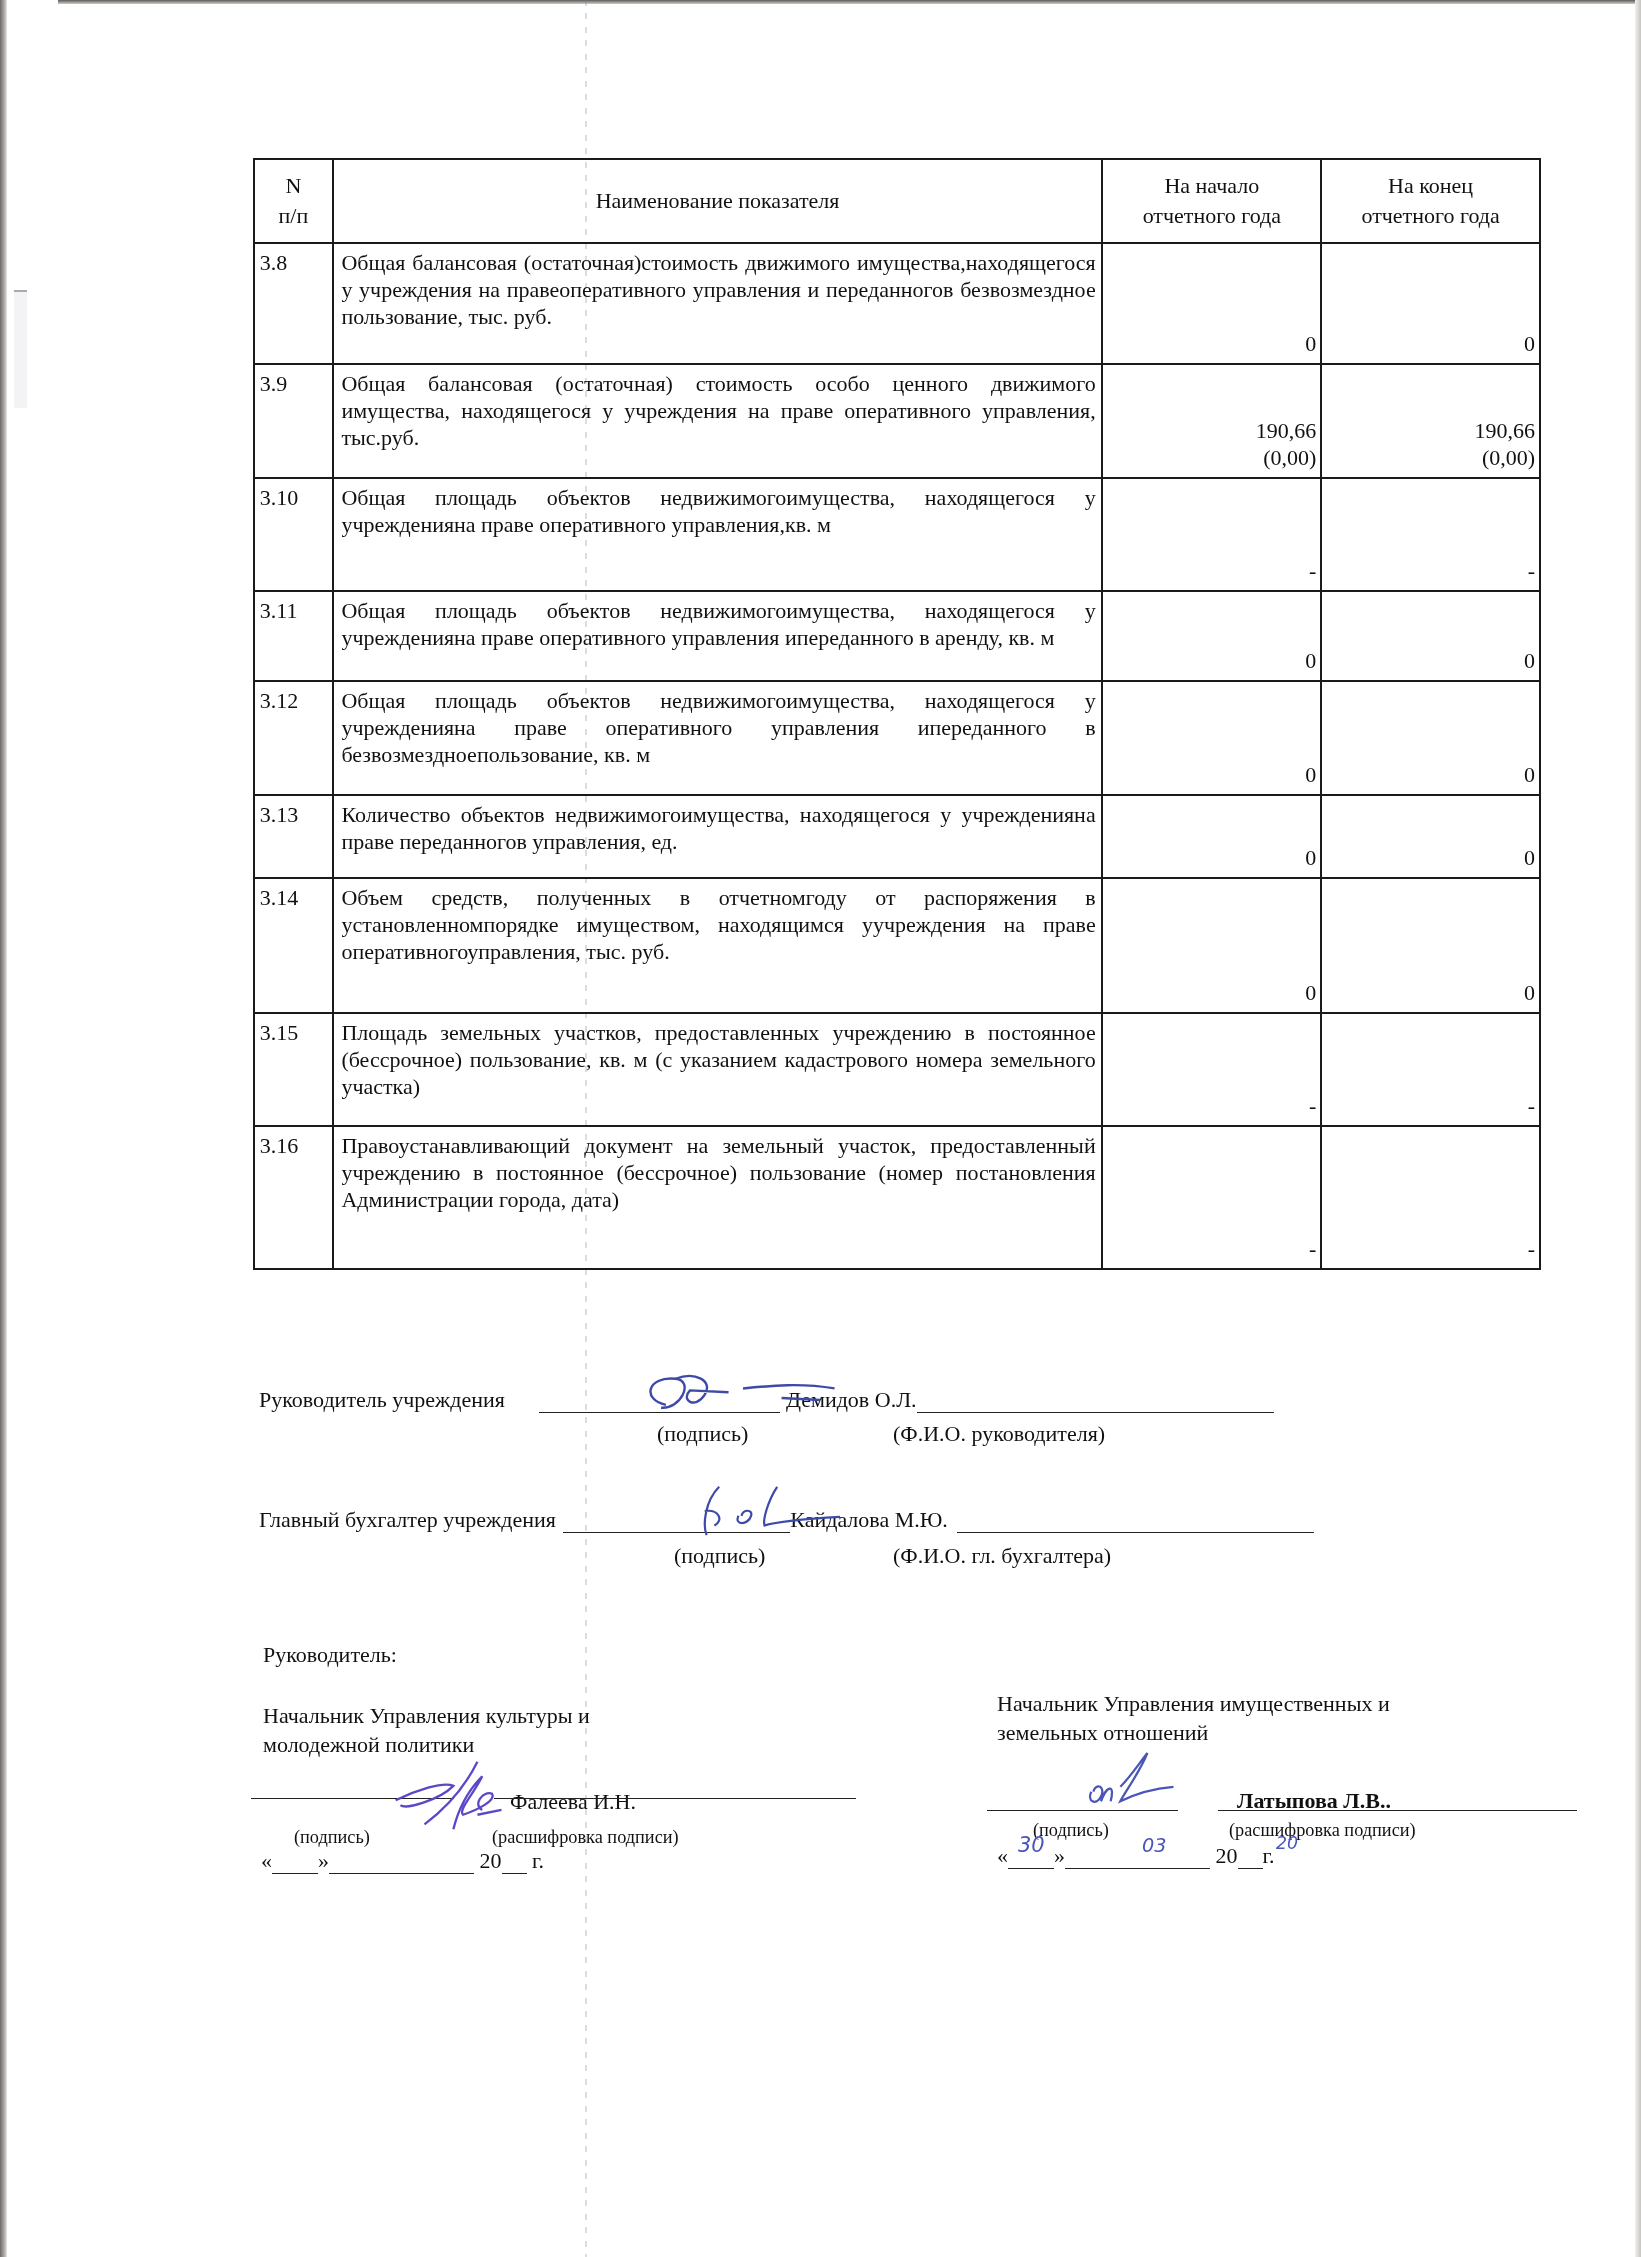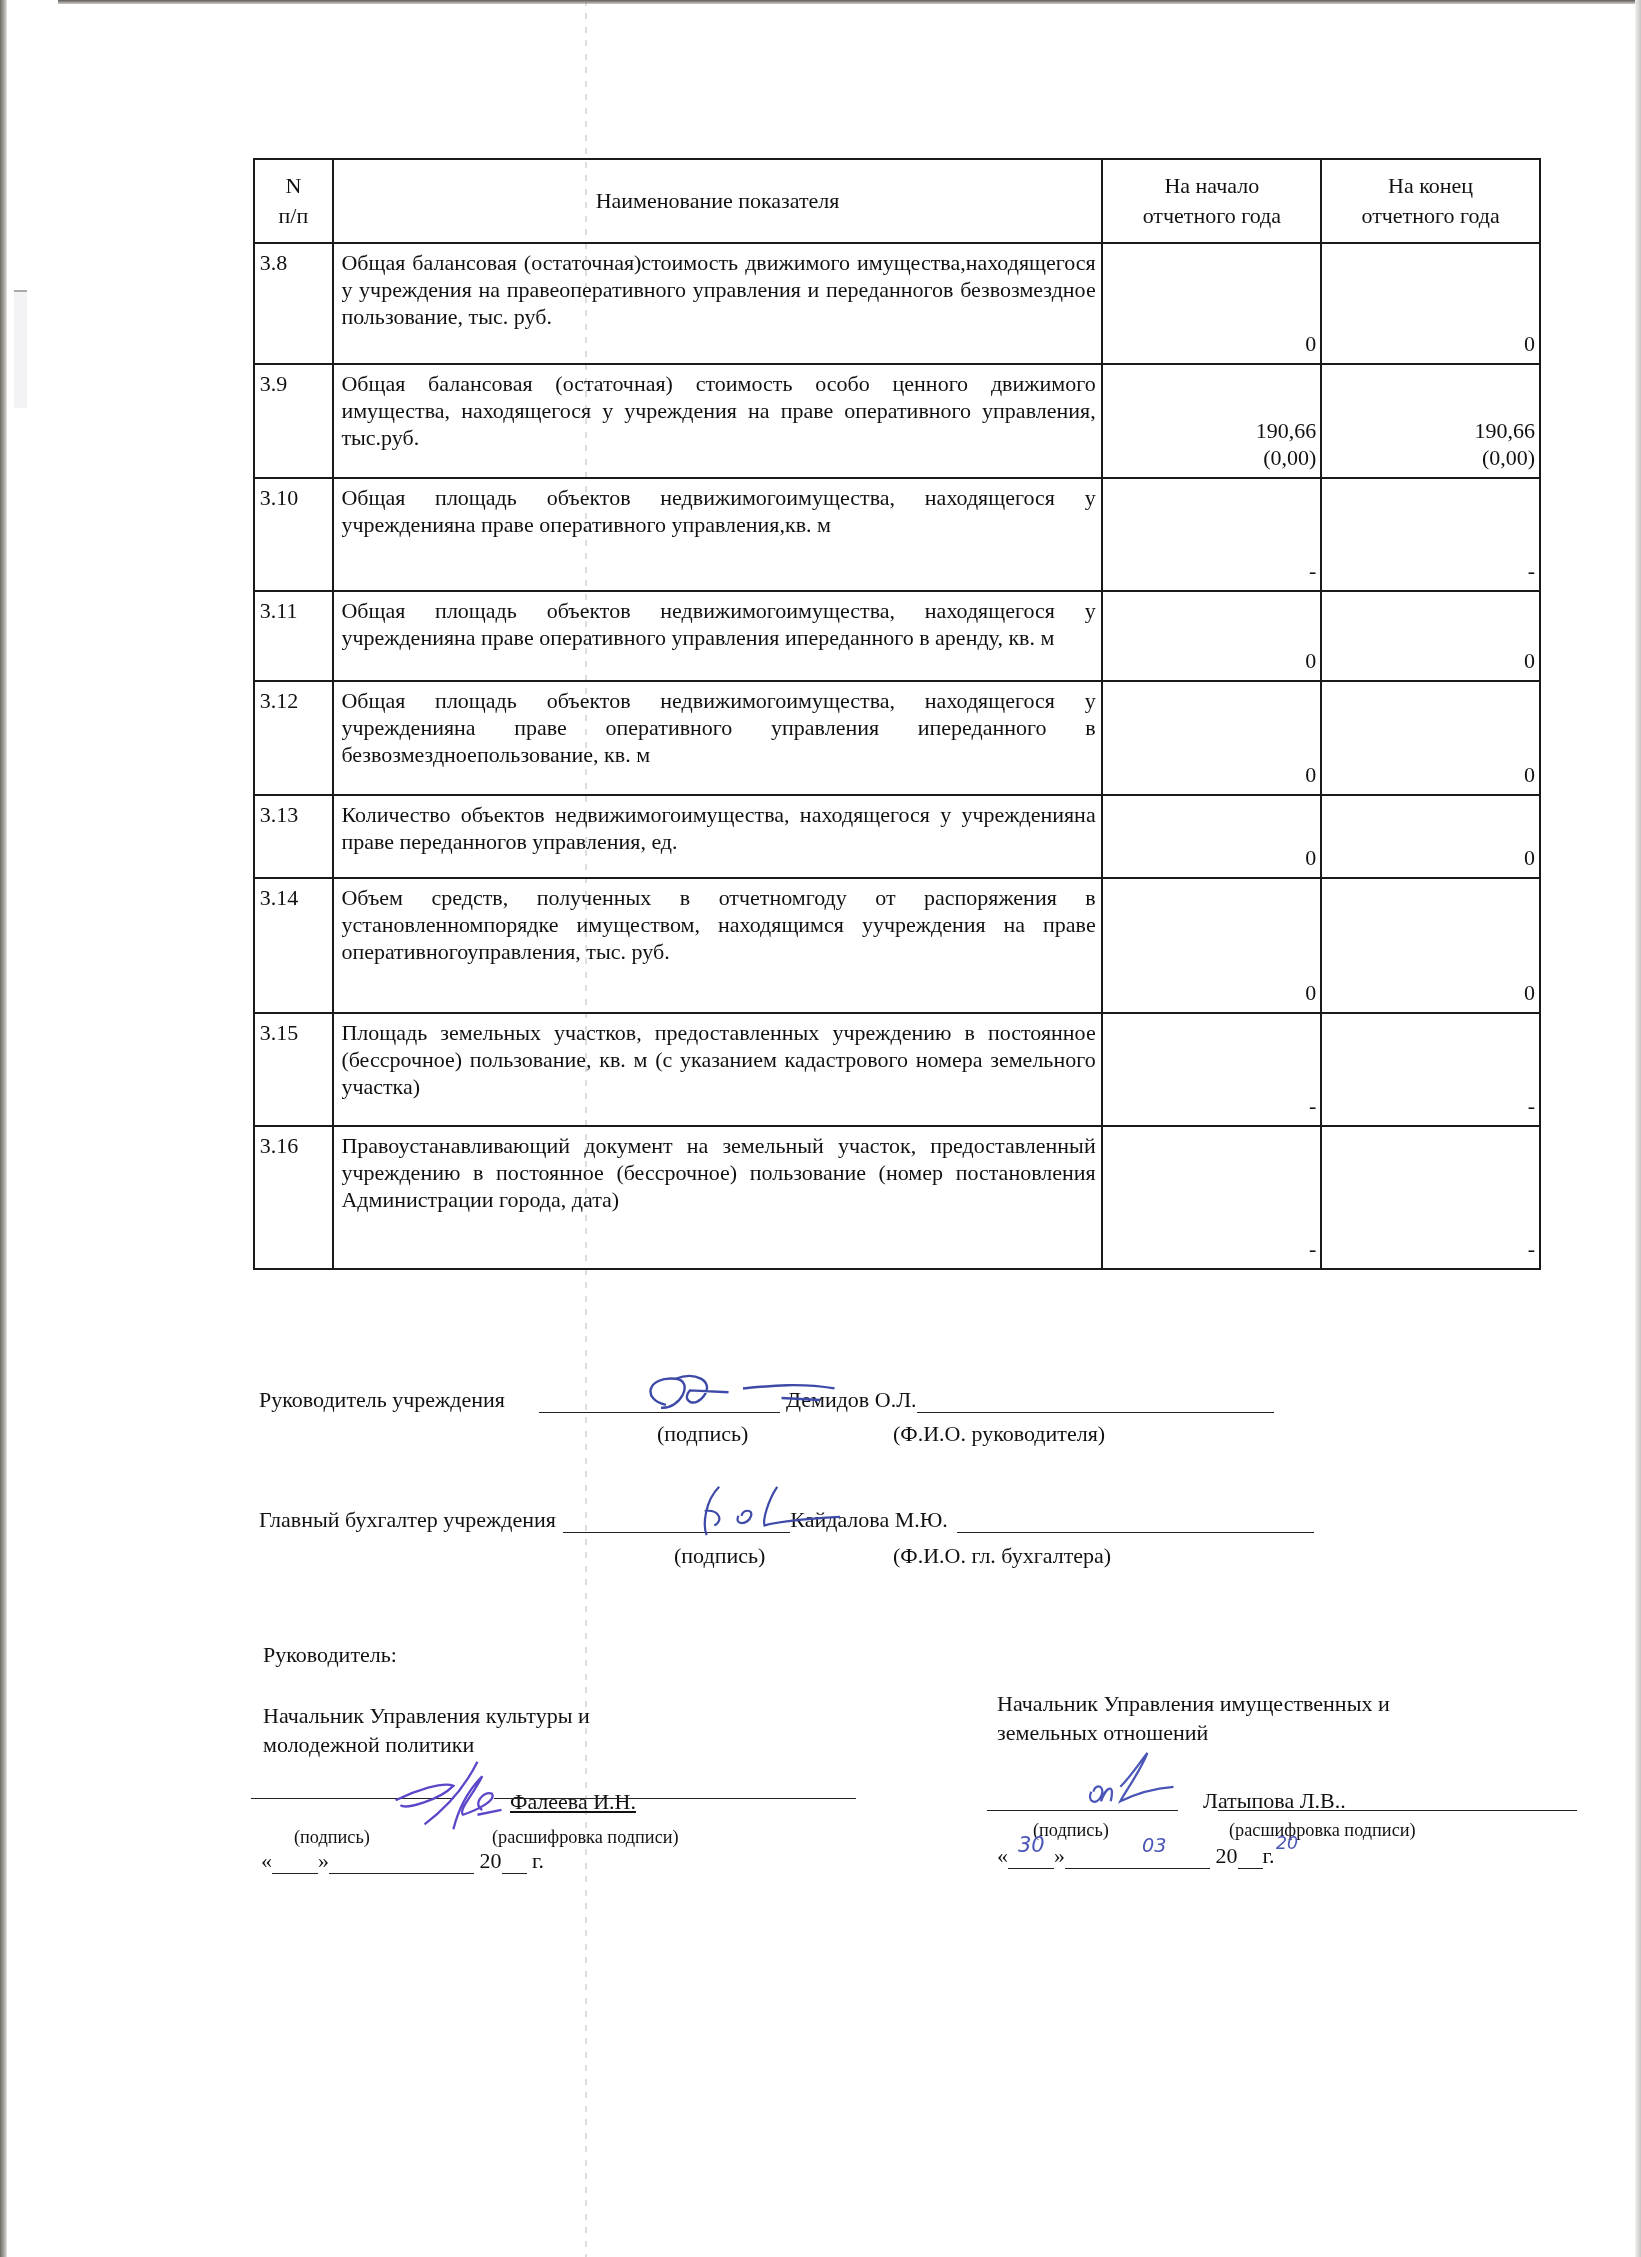--- a/index.html
+++ b/index.html
@@ -175,36 +175,36 @@
 <div class="small-caption" style="left:893px; top:1543px;">(Ф.И.О. гл. бухгалтера)</div>
 <svg class="sig" style="left:695px; top:1482px;" width="174" height="58" viewBox="0 0 180 60">
   <path d="M25 5 C10 20 8 45 12 55 M10 30 C25 28 30 40 20 45 M45 35 C40 45 55 45 58 35 C60 28 50 28 48 35 M85 5 C75 20 70 40 72 45 C80 42 110 38 150 36" fill="none" stroke="#3e4aa8" stroke-width="2.3"></path>
 </svg>
 
 <div class="sig-block" style="left:263px; top:1641px;">Руководитель:</div>
 
 <div class="sig-block" style="left:263px; top:1702px;">Начальник Управления  культуры и</div>
 <div class="sig-block" style="left:263px; top:1731px;">молодежной политики</div>
 <div class="uline" style="position:absolute; left:251px; top:1798px; width:203px;"></div>
-<div class="sig-block" style="left:510px; top:1788px;text-decoration:underline;">Фалеева И.Н.</div>
+<div class="sig-block" style="left:510px; top:1788px;">Фалеева И.Н.</div>
 <div class="uline" style="position:absolute; left:494px; top:1798px; width:362px;"></div>
 <div class="tiny-caption" style="left:294px; top:1827px;">(подпись)</div>
 <div class="tiny-caption" style="left:492px; top:1827px;">(расшифровка подписи)</div>
 <svg class="sig" style="left:386px; top:1757px;" width="154" height="77" viewBox="0 0 160 80">
   <path d="M10 45 C30 35 60 25 70 30 C55 45 20 55 15 50 M40 70 C60 55 80 35 95 5 M70 75 C75 55 85 35 100 20 C90 40 75 55 80 60 C95 55 115 45 110 38 C100 35 90 50 100 55 M95 60 L120 55" fill="none" stroke="#5b47c8" stroke-width="2.4"></path>
 </svg>
 <div class="sig-block" style="left:261px; top:1847px;">
   <span>«</span><span class="uline" style="width:46px;"></span><span>»</span><span class="uline" style="width:145px;"></span>
   <span>20</span><span class="uline" style="width:25px;"></span><span> г.</span>
 </div>
 
 <div class="sig-block" style="left:997px; top:1690px;">Начальник Управления  имущественных и</div>
 <div class="sig-block" style="left:997px; top:1719px;">земельных отношений</div>
 <div class="uline" style="position:absolute; left:987px; top:1810px; width:191px;"></div>
-<div class="sig-block" style="left:1203px; top:1787px;">Латыпова Л.В..</div>
+<div class="sig-block" style="left:1237px; top:1787px;font-weight:bold;">Латыпова Л.В..</div>
 <div class="uline" style="position:absolute; left:1218px; top:1810px; width:359px;"></div>
 <div class="tiny-caption" style="left:1033px; top:1820px;">(подпись)</div>
 <div class="tiny-caption" style="left:1229px; top:1820px;">(расшифровка подписи)</div>
 <svg class="sig" style="left:1072px; top:1748px;" width="116" height="68" viewBox="0 0 120 70">
   <path d="M20 45 C15 55 25 60 30 50 C35 40 25 35 22 45 M30 55 C35 40 45 35 40 55 M50 40 C60 30 70 15 78 5 C70 25 55 45 50 55 C60 50 80 42 105 40" fill="none" stroke="#4a55b8" stroke-width="2.3"></path>
 </svg>
 <div class="sig-block" style="left:997px; top:1842px;">
   <span>«</span><span class="uline" style="width:46px; position:relative;"></span><span>»</span><span class="uline" style="width:145px; position:relative;"></span>
   <span>20</span><span class="uline" style="width:25px;"></span><span>г.</span>
 </div>

